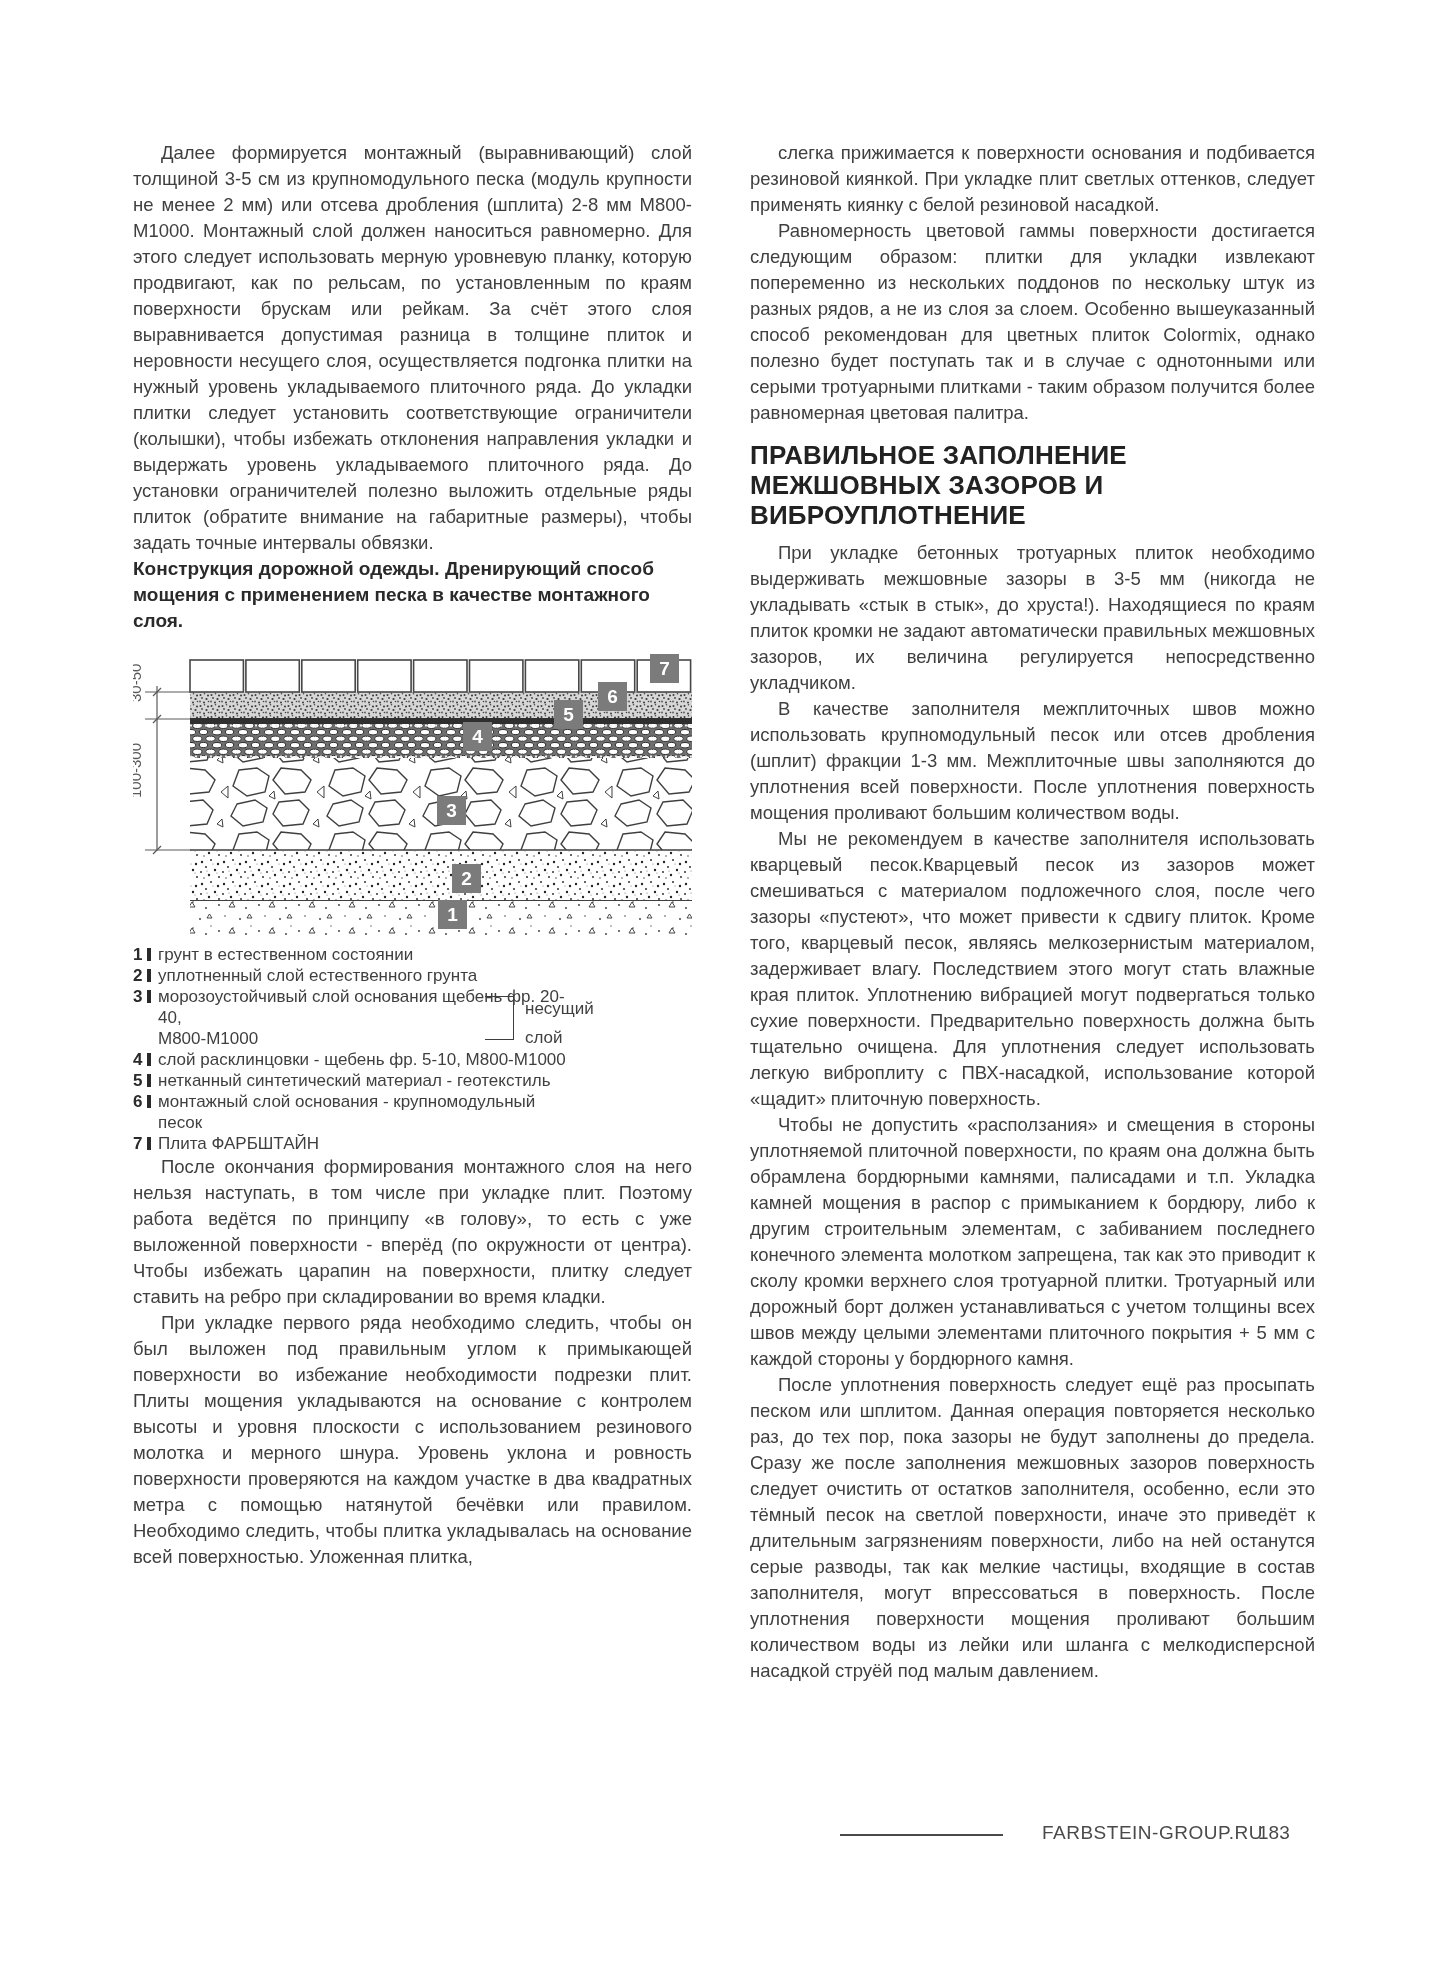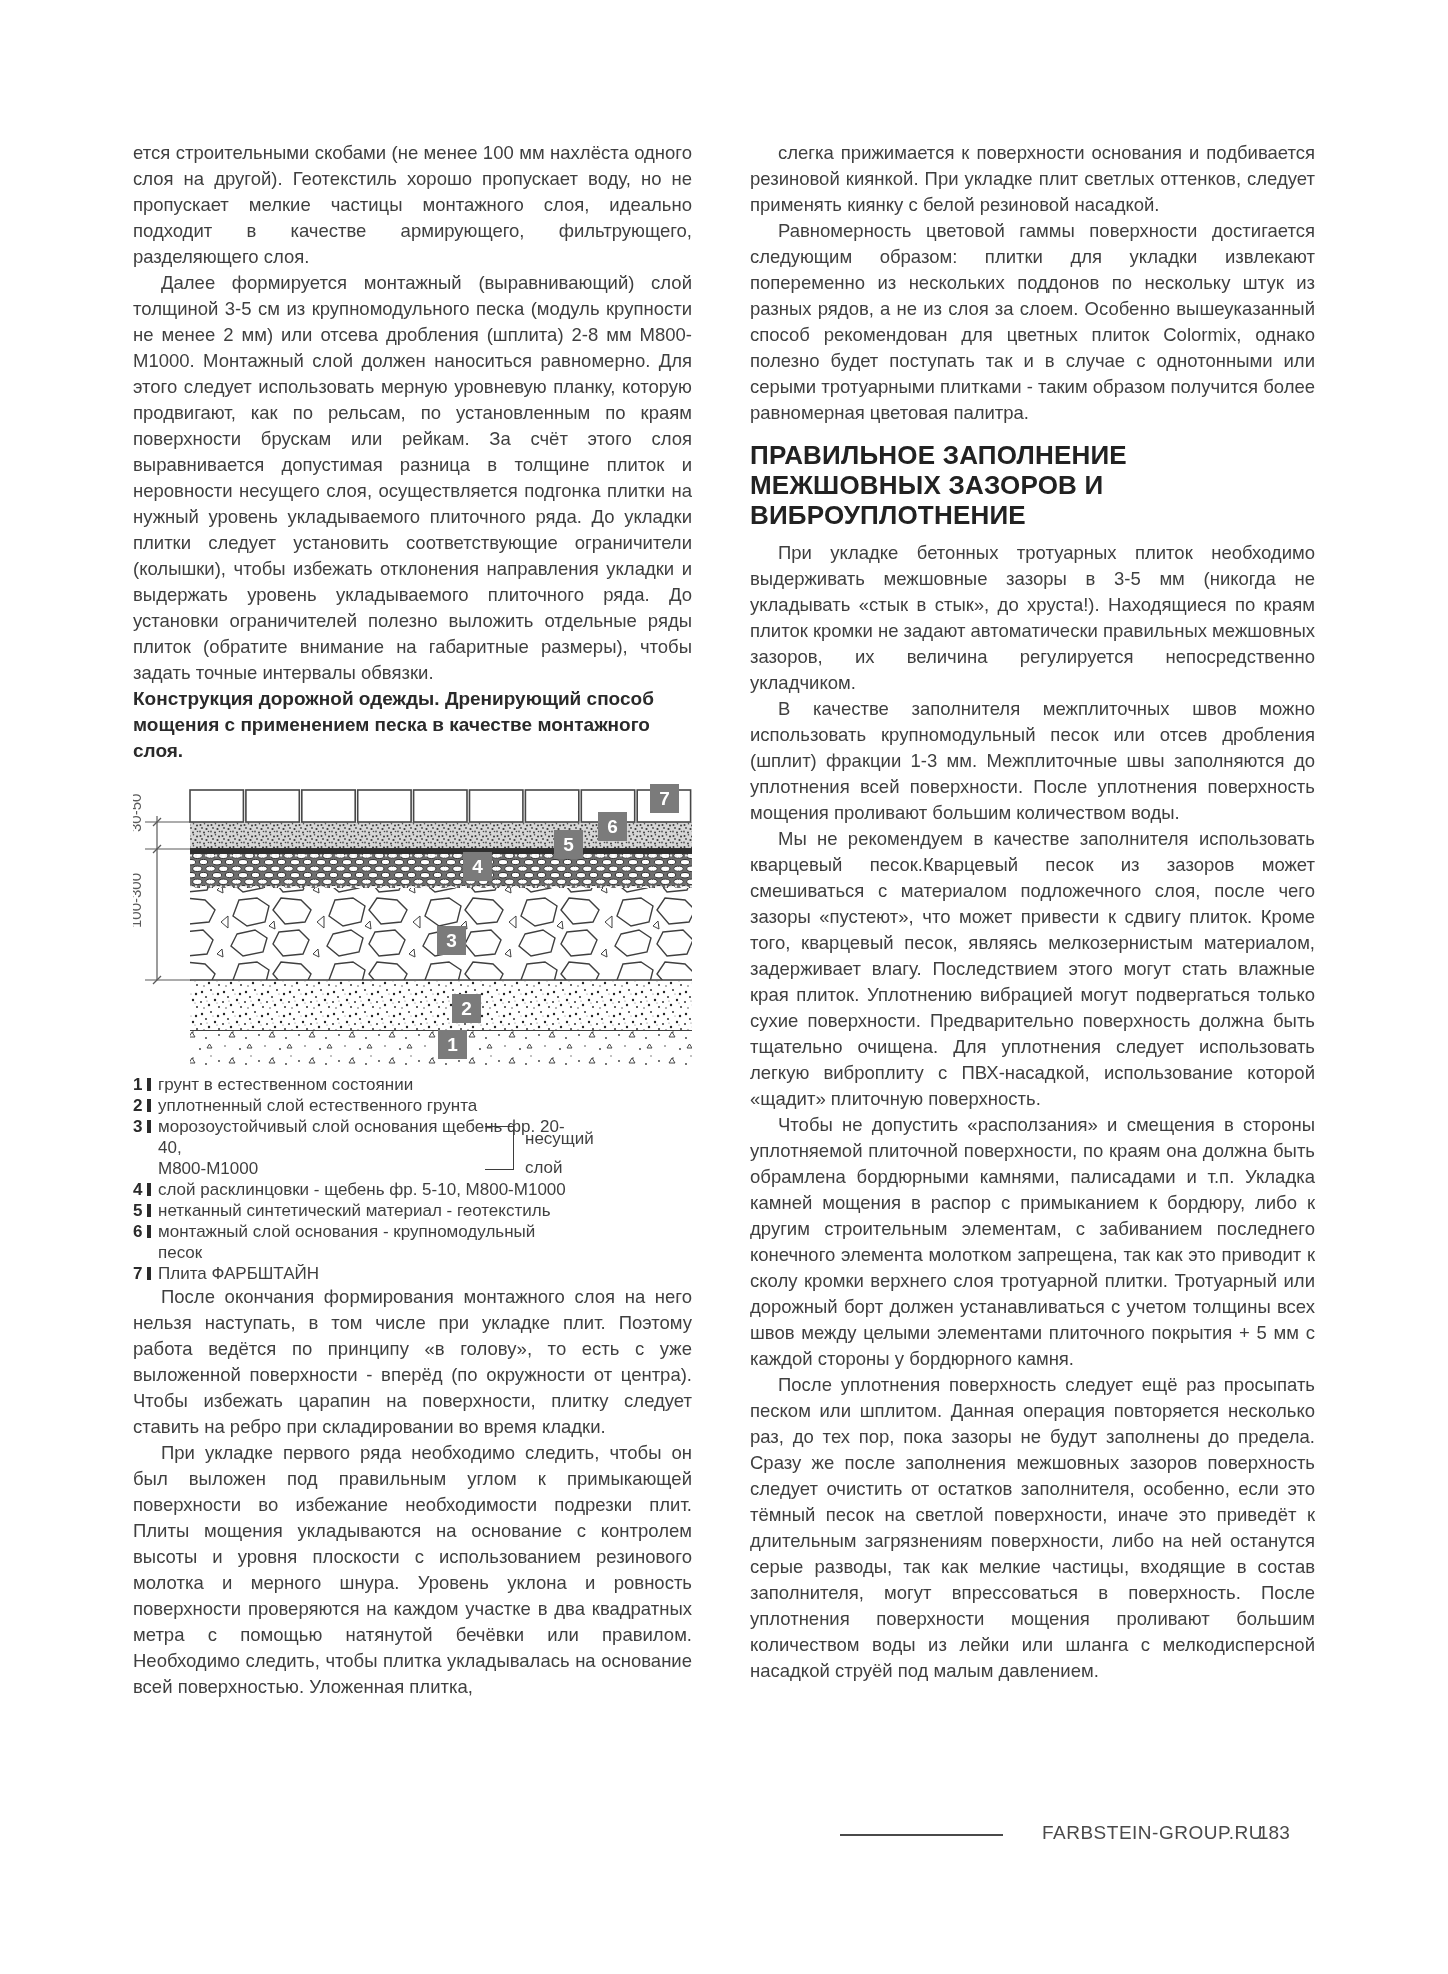--- a/index.html
+++ b/index.html
@@ -30,21 +30,20 @@
   .footer-page{position:absolute;left:1258px;top:1822px;font-size:19px;color:#4a4a4a;}
   svg text.dim{font-family:"Liberation Sans",sans-serif;font-size:15px;fill:#5a5a5a;}
   svg text.badge-num{font-family:"Liberation Sans",sans-serif;font-size:19px;font-weight:bold;fill:#fff;text-anchor:middle;}
 </style>
 </head>
 <body>
 
 <div class="page">
 
   <div class="col col-left">
-    <p class="body">ется строительными скобами (не менее 100 мм нахлёста одного слоя на другой). Геотекстиль хорошо пропускает воду, но не пропускает мелкие частицы монтажного слоя, идеально подходит в качестве армирующего, фильтрующего, разделяющего слоя.</p>
     <p class="body ind">Далее формируется монтажный (выравнивающий) слой толщиной 3-5 см из крупномодульного песка (модуль крупности не менее 2 мм) или отсева дробления (шплита) 2-8 мм М800-М1000. Монтажный слой должен наноситься равномерно. Для этого следует использовать мерную уровневую планку, которую продвигают, как по рельсам, по установленным по краям поверхности брускам или рейкам. За счёт этого слоя выравнивается допустимая разница в толщине плиток и неровности несущего слоя, осуществляется подгонка плитки на нужный уровень укладываемого плиточного ряда. До укладки плитки следует установить соответствующие ограничители (колышки), чтобы избежать отклонения направления укладки и выдержать уровень укладываемого плиточного ряда. До установки ограничителей полезно выложить отдельные ряды плиток (обратите внимание на габаритные размеры), чтобы задать точные интервалы обвязки.</p>
 
     <p class="caption">Конструкция дорожной одежды. Дренирующий способ мощения с применением песка в качестве монтажного слоя.</p>
 
     <div class="diagram-wrap">
       <svg width="559" height="300" viewBox="0 0 559 300" xmlns="http://www.w3.org/2000/svg">
         <defs>
           <pattern id="pSand" width="11" height="11" patternUnits="userSpaceOnUse">
             <rect width="11" height="11" fill="#d6d6d6"></rect>
             <circle cx="1.5" cy="2" r="1" fill="#3a3a3a"></circle>

